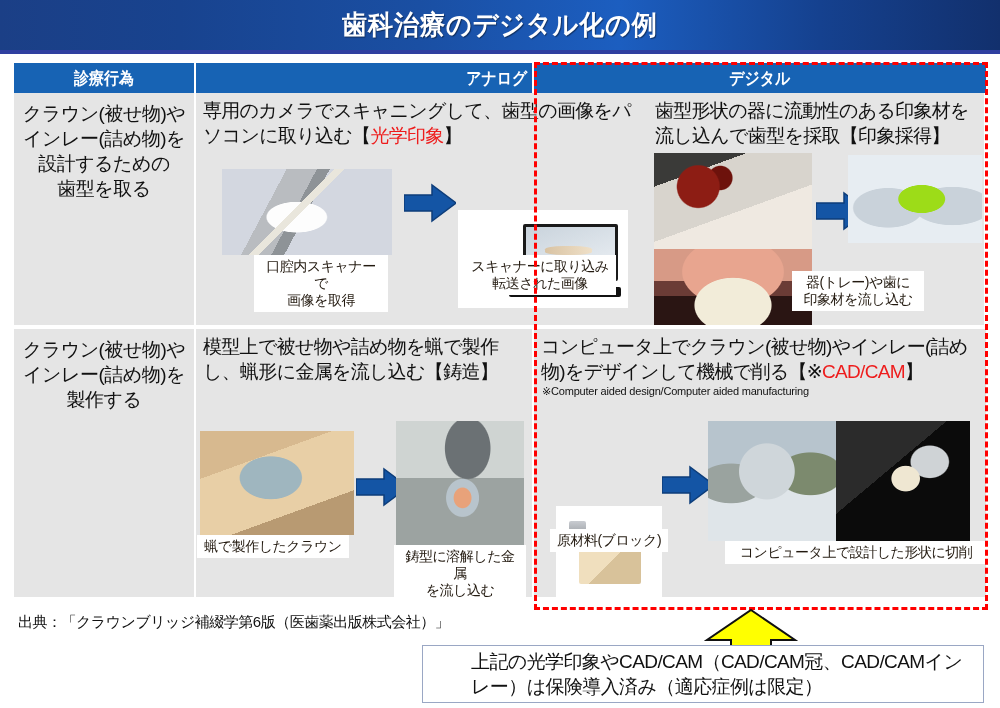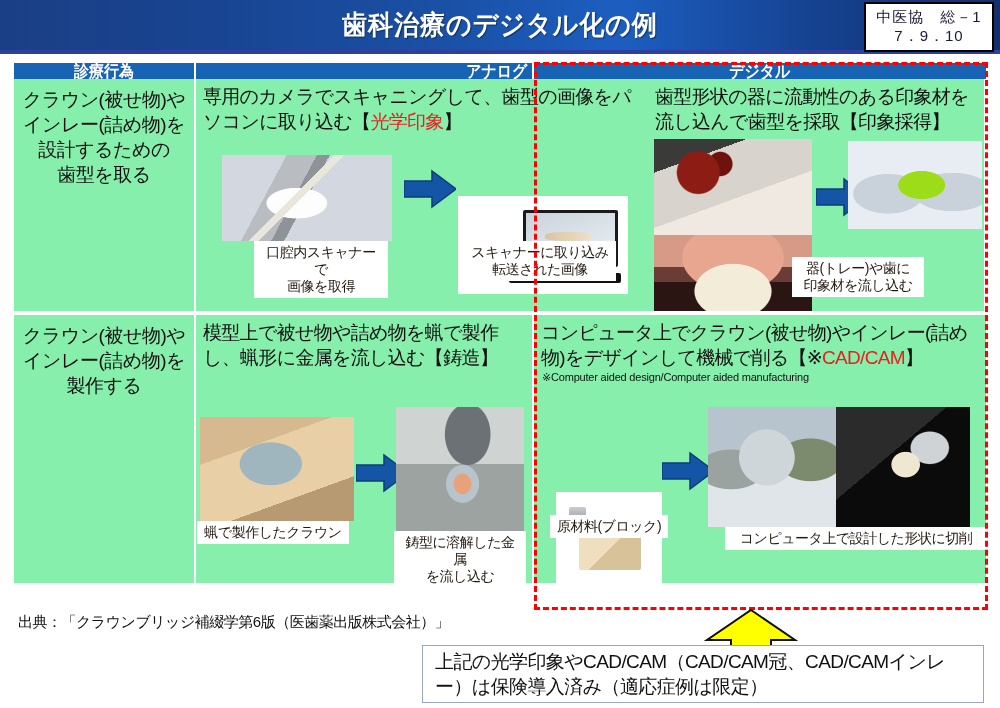--- a/index.html
+++ b/index.html
@@ -28,34 +28,34 @@
   }
   .doc-stamp {
     position: absolute; right: 6px; top: 2px; width: 130px; height: 50px;
     background: #ffffff; border: 2px solid #000;
     display: flex; flex-direction: column; justify-content: center; align-items: center;
     font-size: 15px; color: #1a1a3a; line-height: 1.25; letter-spacing: 1px;
   }
 
   
   .tbl { position: absolute; left: 14px; top: 63px; width: 972px; }
-  .hrow { display: flex; height: 16px; }
+  .hrow { display: flex; height: 30px; }
   .hcell {
     background: #1763b4; color: #fff; font-weight: bold; font-size: 17px;
     display: flex; align-items: center; justify-content: center;
     border-right: 2px solid #ffffff;
     transform: scaleX(1);
   }
   .hcell span { transform: scaleX(.88); display:inline-block; }
   .h-proc { width: 182px; }
   .h-analog { width: 338px; justify-content: flex-end; }
   .h-digital { width: 452px; border-right: none; }
 
   .brow { display: flex; }
-  .bcell { background: #86efac; border-right: 2px solid #ffffff; position: relative; }
+  .bcell { background: #e5e5e5; border-right: 2px solid #ffffff; position: relative; }
   .c-proc { width: 182px; }
   .c-analog { width: 338px; }
   .c-digital { width: 452px; border-right: none; }
 
   .row1 .bcell { height: 232px; }
   .row2 .bcell { height: 268px; }
   .rowgap { height: 4px; background: #ffffff; }
 
   .proc-text {
     font-size: 19px; color: #111; text-align: center; line-height: 1.32;
@@ -186,40 +186,37 @@
   
   .yellow-arrow { position: absolute; left: 703px; top: 608px; width: 96px; height: 42px; }
   .yellow-arrow svg { width: 100%; height: 100%; display: block; }
 
   
   .callout {
     position: absolute; left: 422px; top: 645px; width: 562px; height: 58px;
     background: #ffffff; border: 1px solid #9aa7c4;
     display: flex; align-items: center;
     box-shadow: 0 0 0 1px #ffffff inset;
+    padding-left: 36px;
   }
   .callout-text {
     font-size: 19px; color: #111; line-height: 1.32; padding: 0 8px 0 12px;
     letter-spacing: -.6px;
   }
 </style>
 </head>
 <body>
 
 <div id="slide">
 
   <div class="titlebar">
     <div class="title-text">歯科治療のデジタル化の例</div>
   </div>
   <div class="title-underline"></div>
 
-  <div class="doc-stamp">
-    <div>中医協　総－1</div>
-    <div>7．9．10</div>
-  </div>
 
   <div class="tbl">
 
     <div class="hrow">
       <div class="hcell h-proc">
         <span>診療行為</span>
       </div>
       <div class="hcell h-analog">
         <span>アナログ</span>
       </div>

